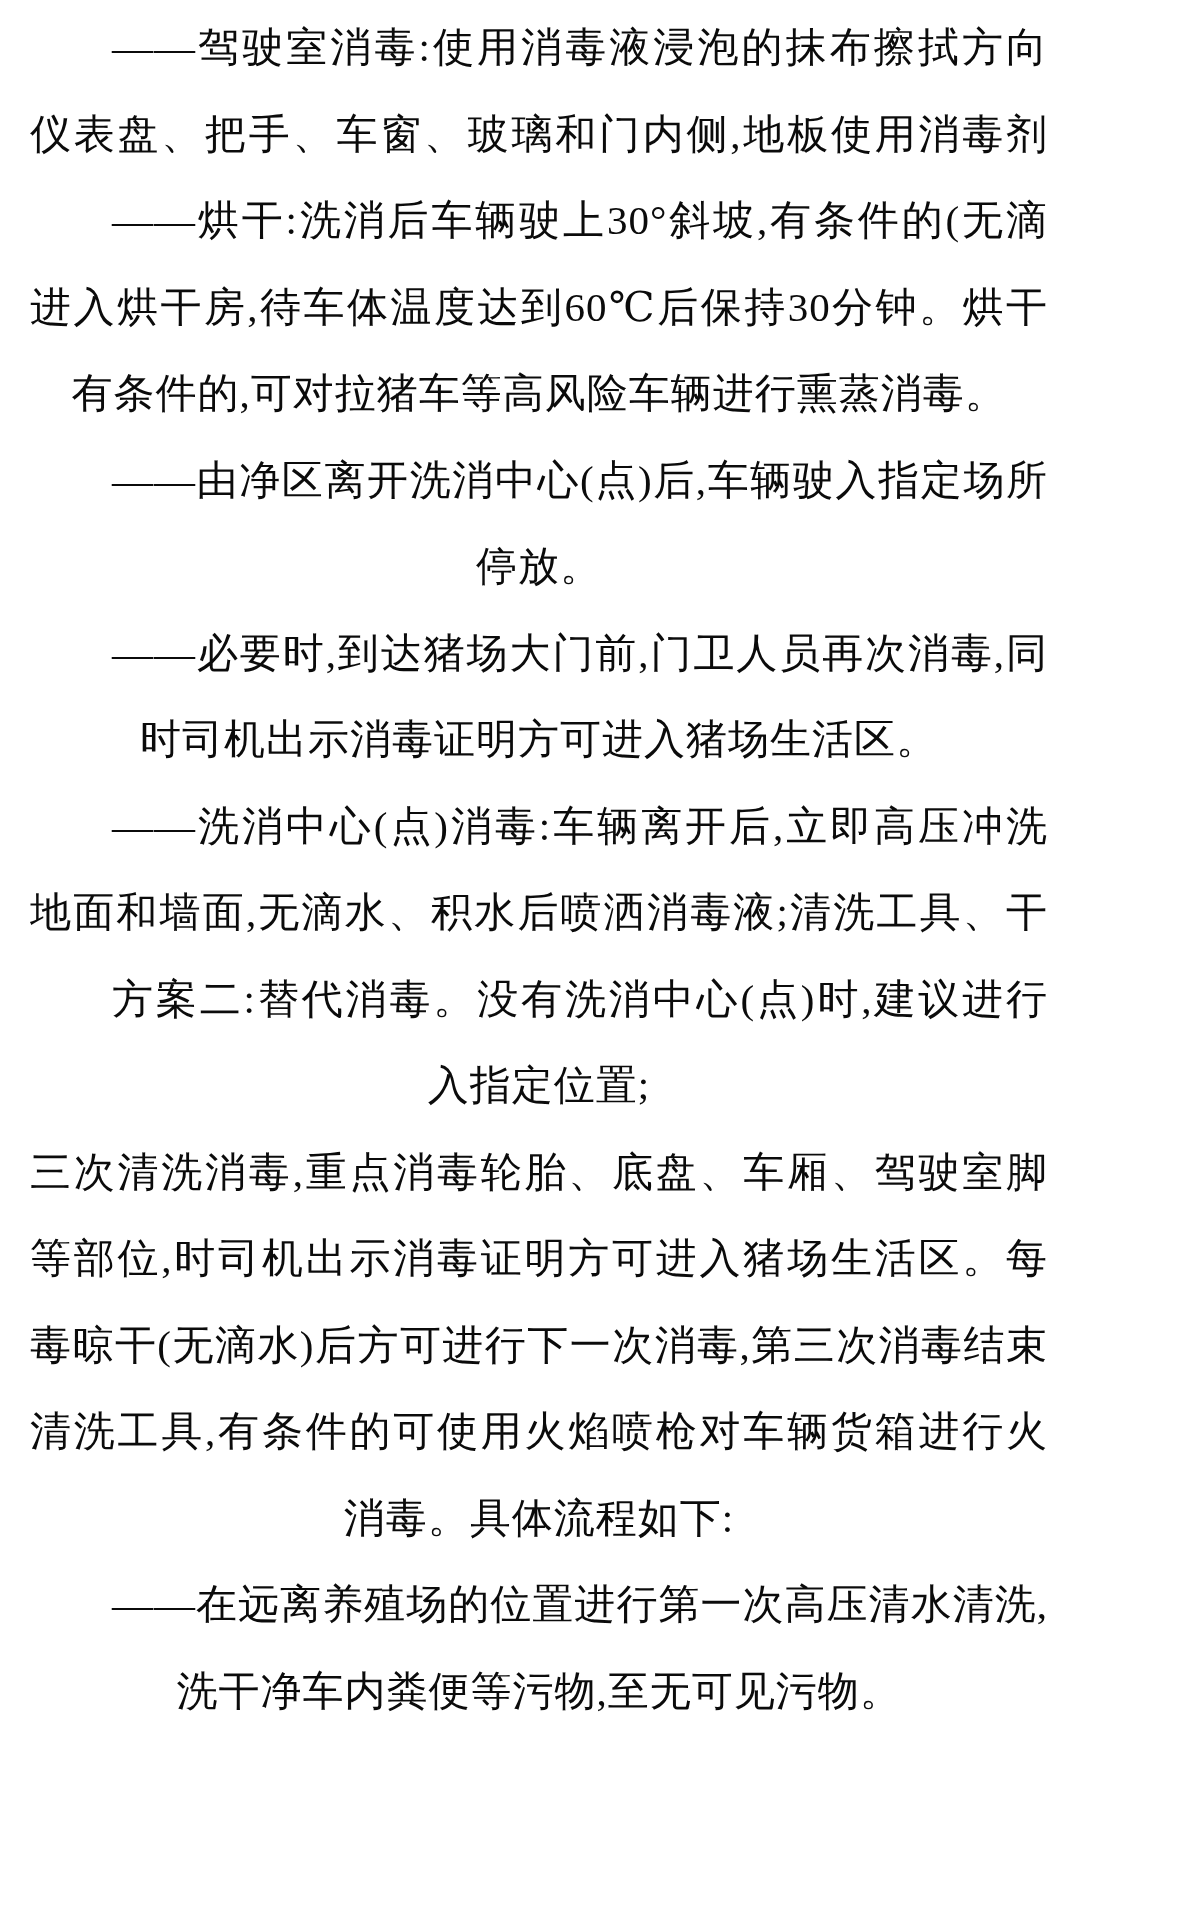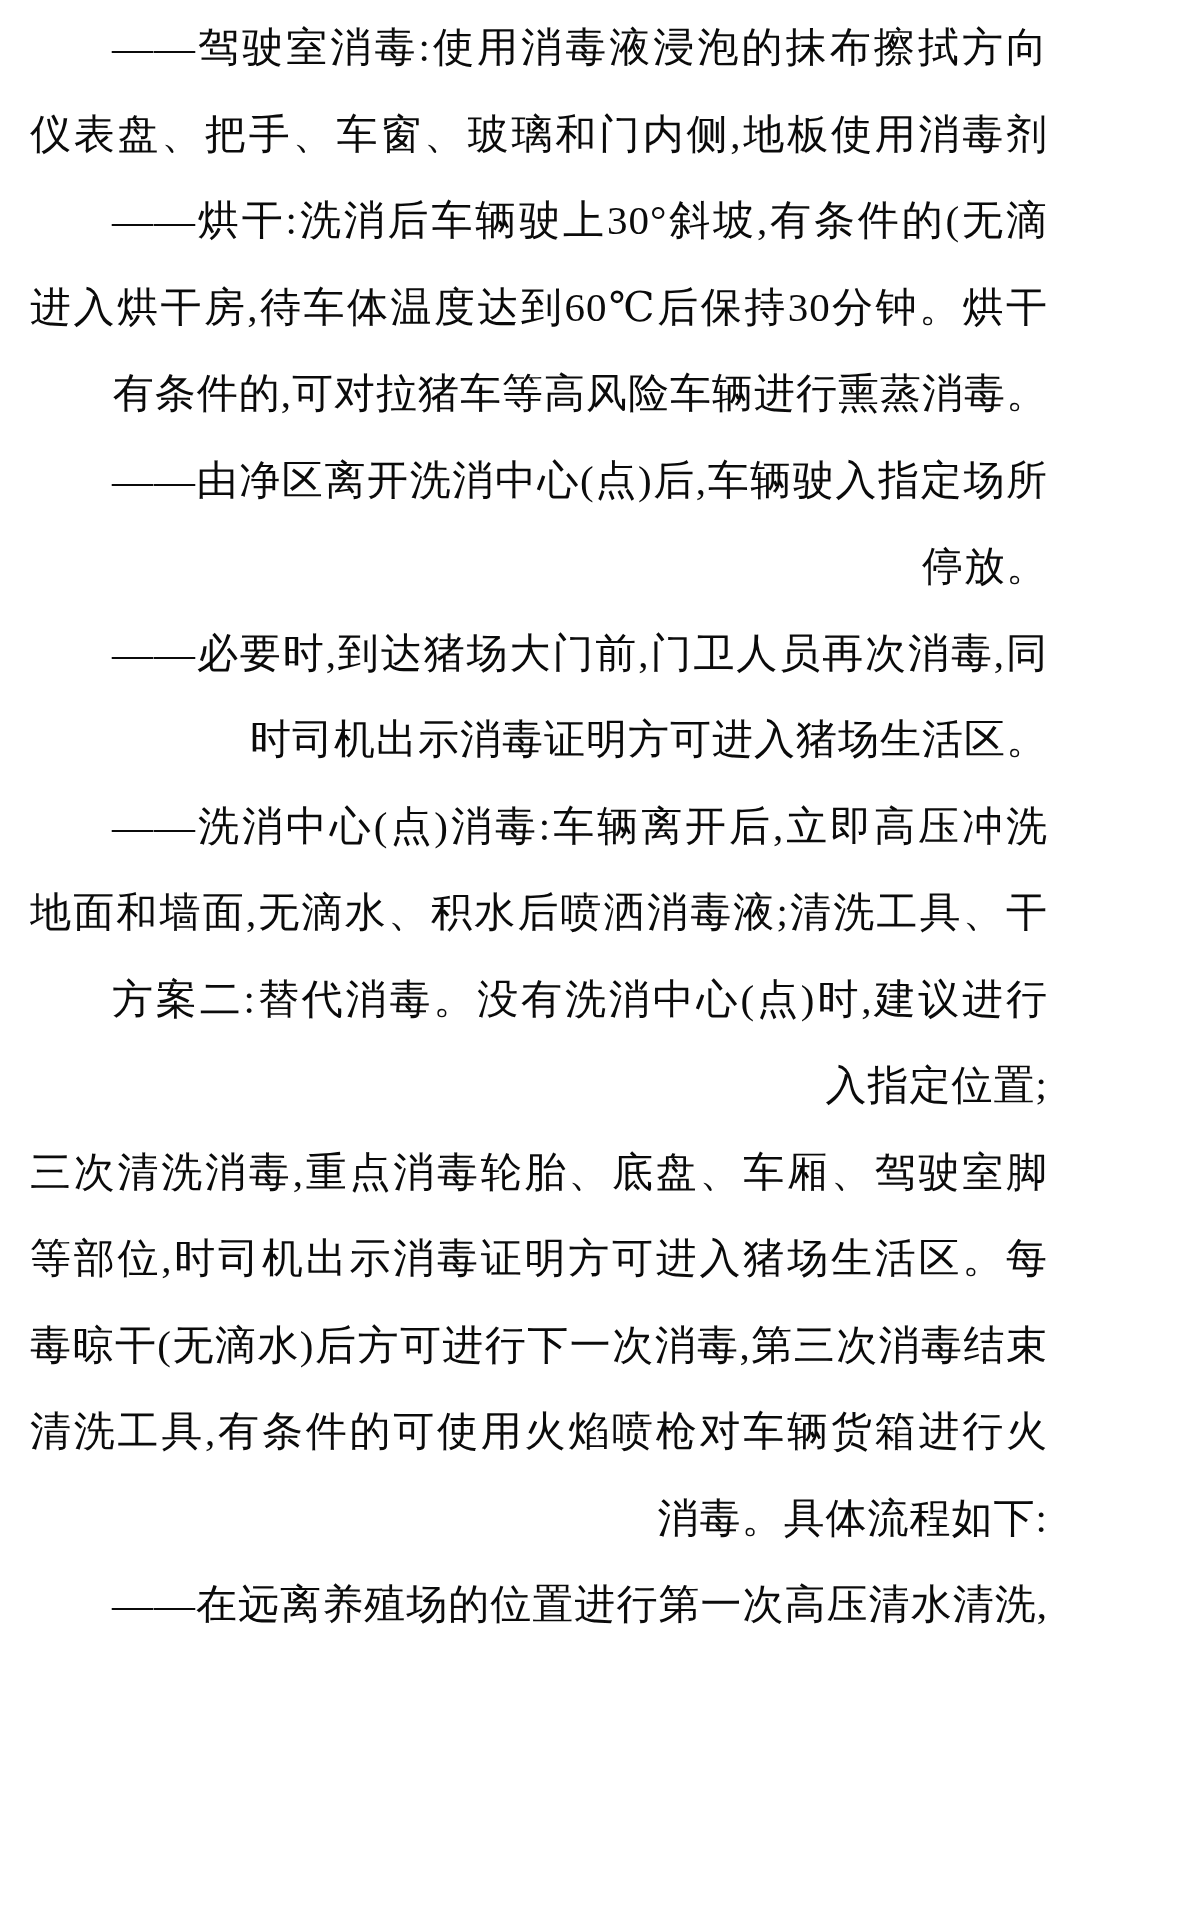--- a/index.html
+++ b/index.html
@@ -16,21 +16,21 @@
     color: #0b0b0b;
     padding: 4px 26px 0 30px;
     overflow: hidden;
     font-family: "Liberation Serif", "DejaVu Serif", serif;
     font-size: 41px;
   }
   .line {
     height: 86.5px;
     line-height: 86.5px;
     overflow: hidden;
-    text-align: right;
+    text-align: center;
     letter-spacing: 1px;
   }
   
   .fill {
     text-align: justify;
     text-align-last: justify;
     text-justify: inter-character;
   }
   
   .indent {
@@ -53,13 +53,14 @@
   <div class="line indent fill">——洗消中心(点)消毒:车辆离开后,立即高压冲洗</div>
   <div class="line fill">地面和墙面,无滴水、积水后喷洒消毒液;清洗工具、干燥;</div>
   <div class="line indent fill">方案二:替代消毒。没有洗消中心(点)时,建议进行</div>
   <div class="line">入指定位置;</div>
   <div class="line fill">三次清洗消毒,重点消毒轮胎、底盘、车厢、驾驶室脚踏板</div>
   <div class="line fill">等部位,时司机出示消毒证明方可进入猪场生活区。每次消</div>
   <div class="line fill">毒晾干(无滴水)后方可进行下一次消毒,第三次消毒结束</div>
   <div class="line fill">清洗工具,有条件的可使用火焰喷枪对车辆货箱进行火焰</div>
   <div class="line">消毒。具体流程如下:</div>
   <div class="line indent fill">——在远离养殖场的位置进行第一次高压清水清洗,清</div>
+  <div class="line">洗干净车内粪便等污物,至无可见污物。</div>
 </div>
 
 </body></html>

